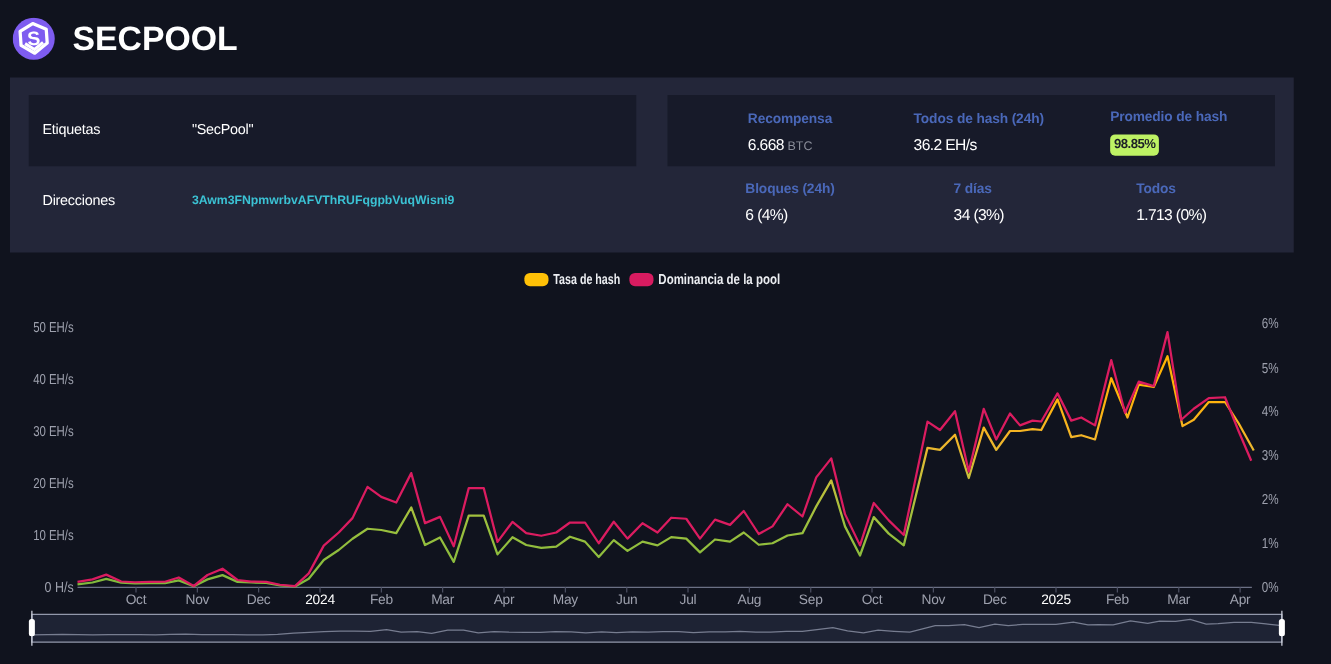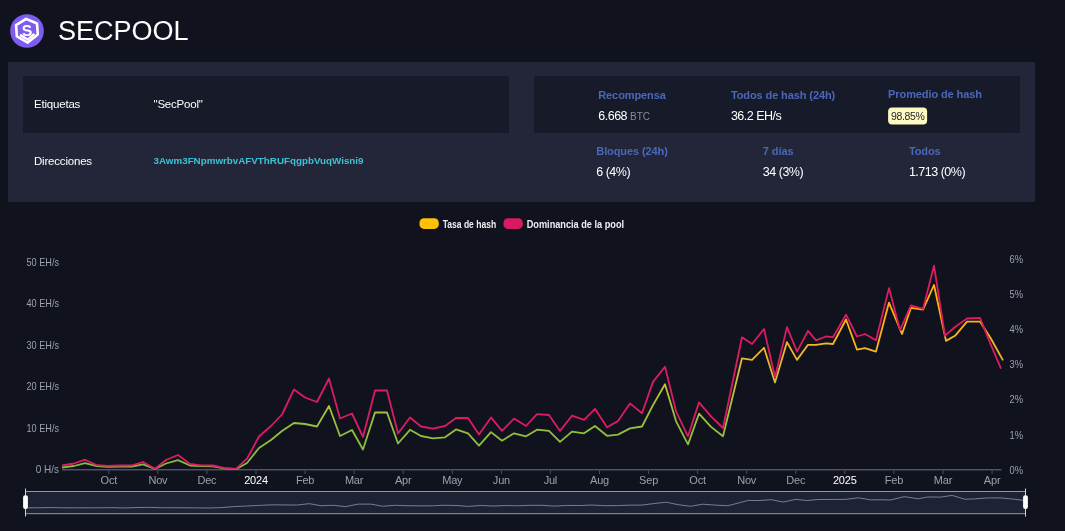--- a/index.html
+++ b/index.html
@@ -1,27 +1,27 @@
 <!DOCTYPE html>
 <html><head><meta charset="utf-8"><title>SECPOOL</title><style>
 *{margin:0;padding:0;box-sizing:border-box}
 body{width:1065px;height:531px;background:#10131e;font-family:"Liberation Sans",sans-serif;overflow:hidden;position:relative}
 .hdr{position:absolute;left:0;top:0;width:1065px;height:62px}
 .logo{position:absolute;left:10px;top:14px}
-.title{position:absolute;left:58px;top:16px;font-size:27px;font-weight:normal;color:#fff;letter-spacing:0px}
+.title{position:absolute;left:58px;top:16px;font-size:27px;font-weight:bold;color:#fff;letter-spacing:0px}
 .panel{position:absolute;left:8px;top:62px;width:1027px;height:140px;background:#232639}
 .box{position:absolute;top:14px;width:486px;height:113px}
 .row{height:56.5px;display:flex;align-items:center}
 .dark{background:#171a29}
 .lbl{color:#fff;font-size:11.5px;letter-spacing:-0.2px}
 .cell{position:absolute;top:calc(50% + 1.5px);transform:translate(-50%,-50%);text-align:left;font-size:13px;white-space:nowrap}
 .ct{color:#4a68b9;font-weight:bold;font-size:11px;letter-spacing:-0.1px}
 .cv{color:#fff;font-size:12.5px;letter-spacing:-0.5px;margin-top:8px}
 .unit{color:#8a8d99;font-size:10px;letter-spacing:0}
-.badge{display:inline-block;background:#fef9c3;color:#1d2027;font-size:10.5px;font-weight:normal;letter-spacing:-0.4px;padding:2.5px 3px;border-radius:4px}
+.badge{display:inline-block;background:#bef264;color:#1d2027;font-size:10.5px;font-weight:bold;letter-spacing:-0.4px;padding:2.5px 3px;border-radius:4px}
 .addr{font-family:Liberation Sans, sans-serif;font-size:9.8px;font-weight:bold;color:#3bc2d4}
 </style></head>
 <body>
 <div class="hdr">
 <svg class="logo" width="34" height="34" viewBox="0 0 34 34" style="left:10px;top:14px">
 <circle cx="17" cy="17" r="16.8" fill="#7e5cf0"></circle>
 <g transform="rotate(-4 17 17)">
 <path d="M17 4.8 L27.5 10.2 V21.2 L17 28.6 L6.5 21.6 V10.4 Z" fill="none" stroke="#fff" stroke-width="2.6" stroke-linejoin="round"></path>
 <path d="M9.8 20.4 L17 25.6 L24.2 20.4" fill="none" stroke="#fff" stroke-width="2.4" stroke-linejoin="round"></path>
 <text x="17" y="22" text-anchor="middle" font-size="15.5" font-weight="bold" fill="#fff" font-family="Liberation Sans">S</text>

